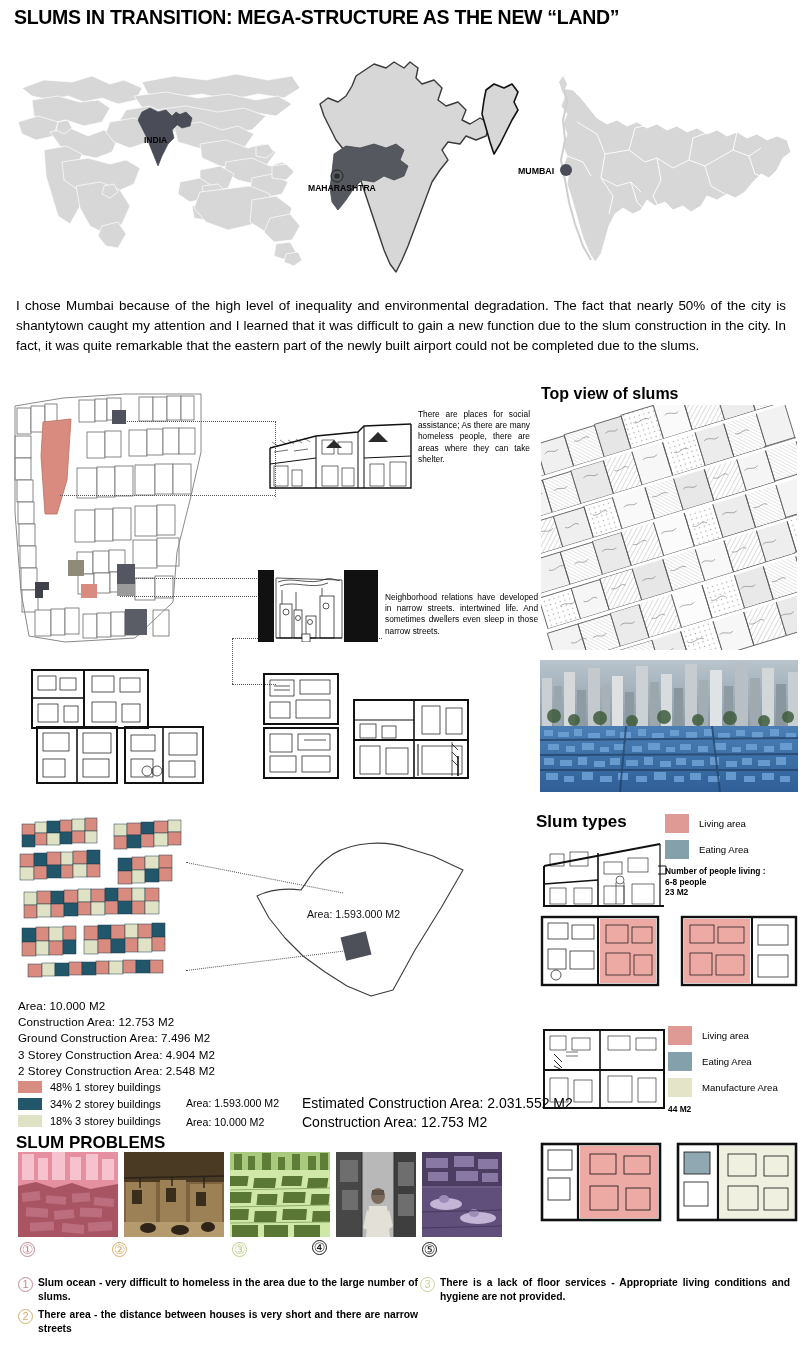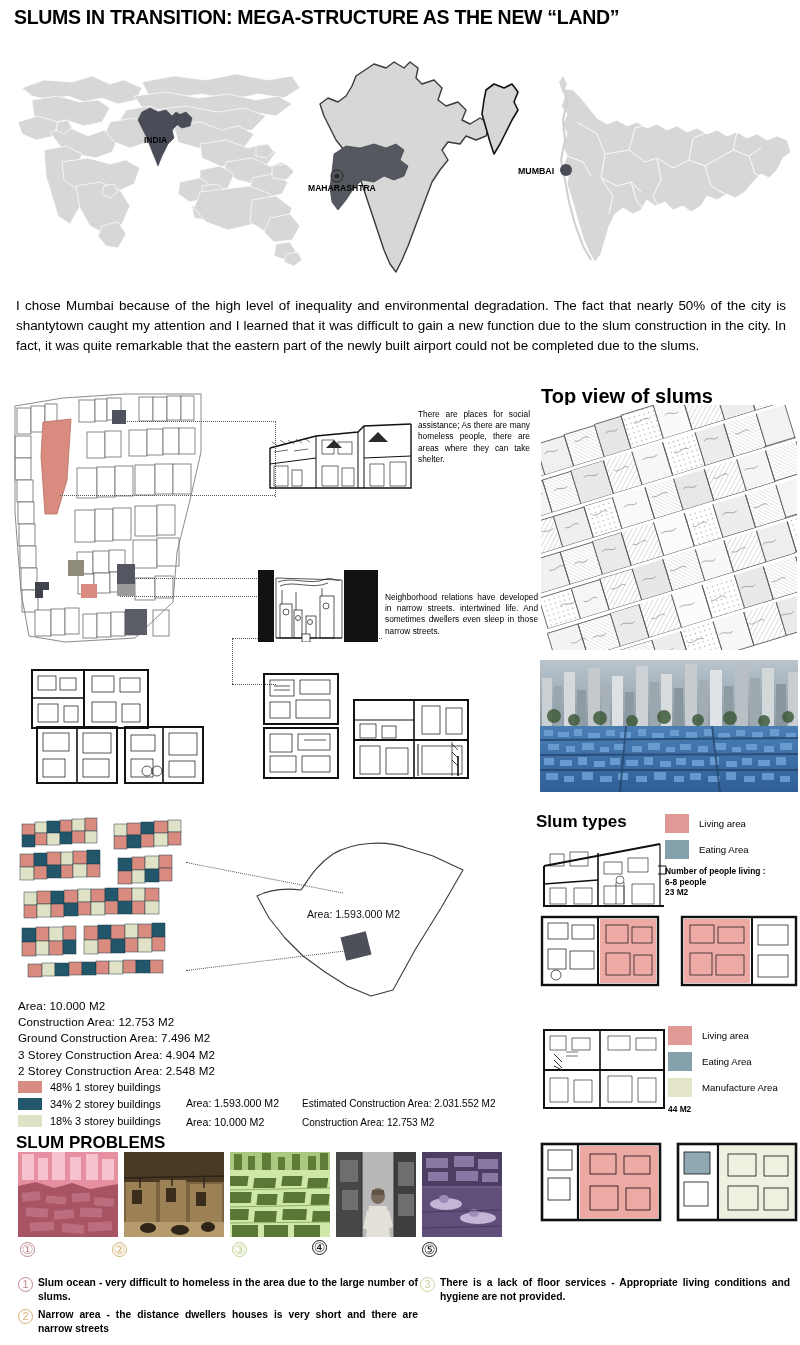--- a/index.html
+++ b/index.html
@@ -27,21 +27,21 @@
 
   
   .intro {
     position: absolute; left: 16px; top: 296px; width: 770px;
     font-size: 13.4px; line-height: 20px; text-align: justify;
   }
 
   
   .h-topview {
     position: absolute; left: 541px; top: 385px;
-    font-size: 20px; font-weight: bold;
+    font-size: 16px; font-weight: bold;
   }
   .h-slumtypes {
     position: absolute; left: 536px; top: 812px;
     font-size: 17px; font-weight: bold;
   }
   .h-problems {
     position: absolute; left: 16px; top: 1133px;
     font-size: 17px; font-weight: bold; text-align: right;
   }
 
@@ -75,21 +75,21 @@
   .stats {
     position: absolute; left: 18px; top: 998px;
     font-size: 11.6px; line-height: 16.2px; letter-spacing: 0.1px;
   }
   .legend-blk { position: absolute; left: 18px; top: 1081px; }
   .legend-row { display: flex; align-items: center; margin-bottom: 5px; }
   .legend-sw { width: 24px; height: 12px; margin-right: 8px; flex: none; }
   .legend-txt { font-size: 11px; }
 
   .area-col { position: absolute; left: 186px; top: 1094px; font-size: 10.6px; line-height: 19px; }
-  .cons-col { position: absolute; left: 302px; top: 1094px; font-size: 10px; line-height: 19px; }
+  .cons-col { position: absolute; left: 302px; top: 1094px; font-size: 14px; line-height: 19px; }
 
   
   .st-legend { position: absolute; font-size: 9.6px; }
   .st-row { display: flex; align-items: center; margin-bottom: 7px; }
   .st-sw { width: 24px; height: 19px; margin-right: 10px; flex: none; }
   .st-note { font-size: 8.4px; line-height: 10.5px; font-weight: bold; }
 
   
   .photo { position: absolute; top: 1152px; height: 85px; overflow: hidden; }
   .pnum {
@@ -1187,20 +1187,20 @@
   <div class="pnum" style="left:232px; top:1242px; color:#bccf8a; border-color:#bccf8a;">③</div>
   <div class="pnum" style="left:312px; top:1240px; color:#1a1a1a; border-color:#1a1a1a;">④</div>
   <div class="pnum" style="left:422px; top:1242px; color:#1a1a1a; border-color:#1a1a1a;">⑤</div>
 
   <div class="cap" style="left:18px; top:1276px; width:400px;">
     <span class="cap-num" style="color:#c08a93; border-color:#c08a93;">1</span>
     <span class="cap-txt">Slum ocean - very difficult to homeless in the area due to the large number of slums.</span>
   </div>
   <div class="cap" style="left:18px; top:1308px; width:400px;">
     <span class="cap-num" style="color:#d2b070; border-color:#d2b070;">2</span>
-    <span class="cap-txt">Narrow area - the distance dwellers houses is very short and there are narrow streets</span>
+    <span class="cap-txt">There area - the distance between houses is very short and there are narrow streets</span>
   </div>
   <div class="cap" style="left:420px; top:1276px; width:370px;">
     <span class="cap-num" style="color:#c7d49a; border-color:#c7d49a;">3</span>
     <span class="cap-txt">There is a lack of floor services - Appropriate living conditions and hygiene are not provided.</span>
   </div>
 
 </div>
 
 </body></html>

